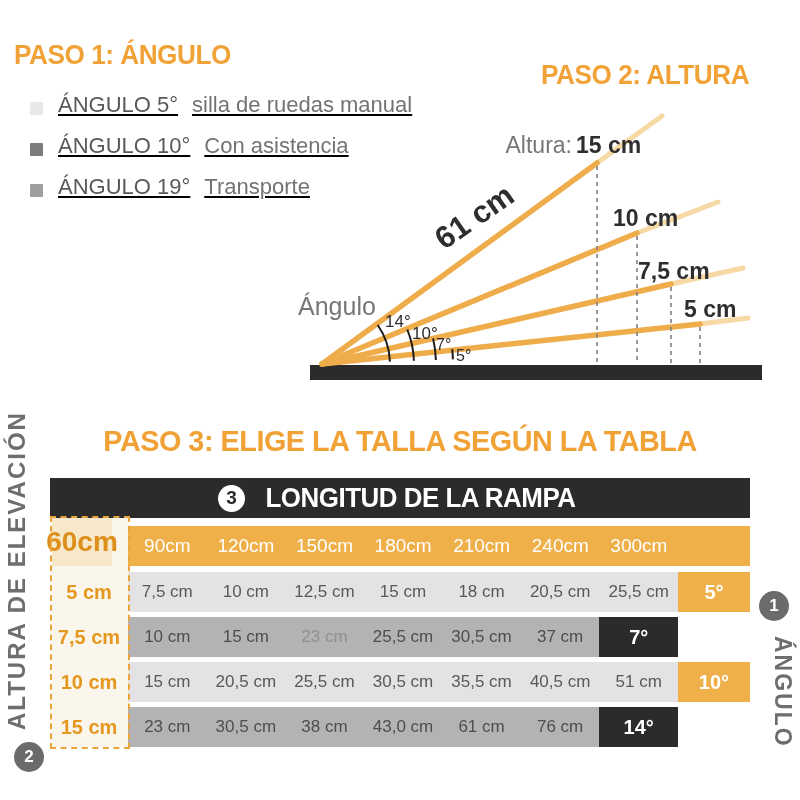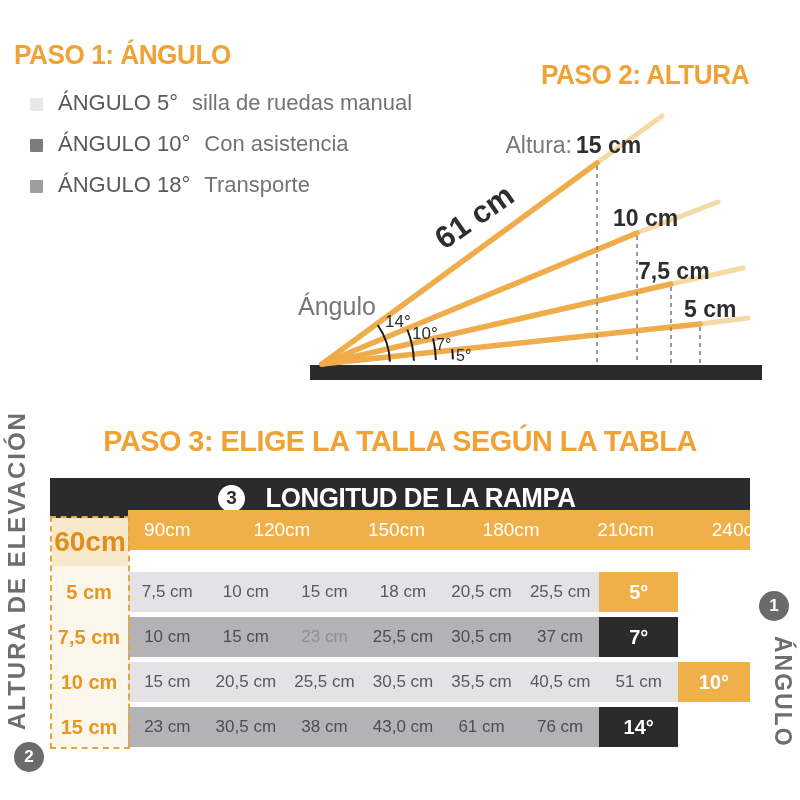--- a/index.html
+++ b/index.html
@@ -14,21 +14,21 @@
     letter-spacing:-0.5px; white-space:nowrap; transform:scaleX(0.97); transform-origin:left;
   }
   .t1 { left:14px; top:40px; }
   .t2 { left:541px; top:60px; }
   .t3 {
     left:0; top:424px; width:800px; text-align:center; font-size:30px;
     transform:scaleX(0.96); transform-origin:center;
   }
   
   .angle-list { position:absolute; left:30px; top:90px; }
-  .angle-item { display:flex; align-items:flex-start; margin-bottom:12px; height:29px; }
+  .angle-item { display:flex; align-items:center; margin-bottom:12px; height:29px;text-decoration:underline; }
   .bullet { width:13px; height:13px; margin-top:8px; margin-right:15px; border-radius:1px; flex:none; }
   .b1 { background:#E8E8E8; } .b2 { background:#C2C2C2; }
   .b3 { background:#7C7C7C; } .b4 { background:#9E9E9E; }
   .angle-item .lbl { font-size:22px; color:#5A5A5C; margin-right:14px; white-space:nowrap; }
   .angle-item .dsc { font-size:22px; color:#737373; white-space:nowrap; }
   
   .diagram { position:absolute; left:0; top:0; width:800px; height:410px; }
   .dg-gray { fill:#77777A; } .dg-dark { fill:#2E2E30; }
   
   .tbl { position:absolute; left:50px; top:478px; width:700px; height:270px; }
@@ -36,27 +36,27 @@
     position:absolute; left:0; top:0; width:700px; height:40px; background:#2B2B2B;
     display:flex; align-items:center; justify-content:center; gap:14px;
   }
   .badge-white {
     width:27px; height:27px; border-radius:50%; background:#ffffff; color:#2B2B2B;
     font-weight:bold; font-size:19px; display:flex; align-items:center; justify-content:center;
   }
   .tbl-title { color:#ffffff; font-weight:bold; font-size:27px; letter-spacing:-0.5px;
     transform:scaleX(0.96); white-space:nowrap; }
   .head-band {
-    position:absolute; left:78px; top:32px; width:622px; height:40px; background:#EFB04A;
-    display:grid; grid-template-columns:repeat(7, 78.6px); align-items:center;gap:36px;
+    position:absolute; left:78px; top:48px; width:622px; height:40px; background:#EFB04A;
+    display:grid; grid-template-columns:repeat(7, 78.6px); align-items:center;
   }
   .head-band .hcell { text-align:center; color:#ffffff; font-size:19px; }
   .hl-cream { position:absolute; left:2px; top:40px; width:76px; height:229px; background:#FBF6EC; }
   .hl-tan {
-    position:absolute; left:2px; top:40px; width:76px; height:48px; background:#F6E8C8;
+    position:absolute; left:2px; top:40px; width:60px; height:48px; background:#F6E8C8;
     display:flex; align-items:center; justify-content:center;
     color:#DE8E1A; font-weight:bold; font-size:28px;
   }
   .hl-dash { position:absolute; left:0; top:38px; width:80px; height:233px;
     border:2px dashed #E9A43C; }
   .drow {
     position:absolute; left:0; width:700px; height:40px;
     display:grid; grid-template-columns:78px repeat(7, 1fr) 72px;
   }
   .r0 { top:94px; } .r1 { top:139px; } .r2 { top:184px; } .r3 { top:229px; }
@@ -105,21 +105,21 @@
       <span class="lbl">ÁNGULO 5°</span>
       <span class="dsc">silla de ruedas manual</span>
     </div>
     <div class="angle-item">
       <span class="bullet b3"></span>
       <span class="lbl">ÁNGULO 10°</span>
       <span class="dsc">Con asistencia</span>
     </div>
     <div class="angle-item">
       <span class="bullet b4"></span>
-      <span class="lbl">ÁNGULO 18°</span>
+      <span class="lbl">ÁNGULO 19°</span>
       <span class="dsc">Transporte</span>
     </div>
   </div>
 
   <div class="step-title t2">PASO 2: ALTURA</div>
 
   <svg class="diagram" viewBox="0 0 800 410" xmlns="http://www.w3.org/2000/svg">
 
     <rect x="310" y="365" width="452" height="15" fill="#2B2B2B"></rect>
 
@@ -186,20 +186,21 @@
       <span class="hcell">300cm</span>
     </div>
 
     <div class="hl-cream"></div>
     <div class="hl-tan">60cm</div>
 
     <div class="drow r0 shade-light">
       <span class="rlabel">5 cm</span>
       <span class="vcell">7,5 cm</span>
       <span class="vcell">10 cm</span>
+      <span class="vcell">12,5 cm</span>
       <span class="vcell">15 cm</span>
       <span class="vcell">18 cm</span>
       <span class="vcell">20,5 cm</span>
       <span class="vcell">25,5 cm</span>
       <span class="acell orange">5°</span>
     </div>
 
     <div class="drow r1 shade-dark">
       <span class="rlabel">7,5 cm</span>
       <span class="vcell">10 cm</span>

